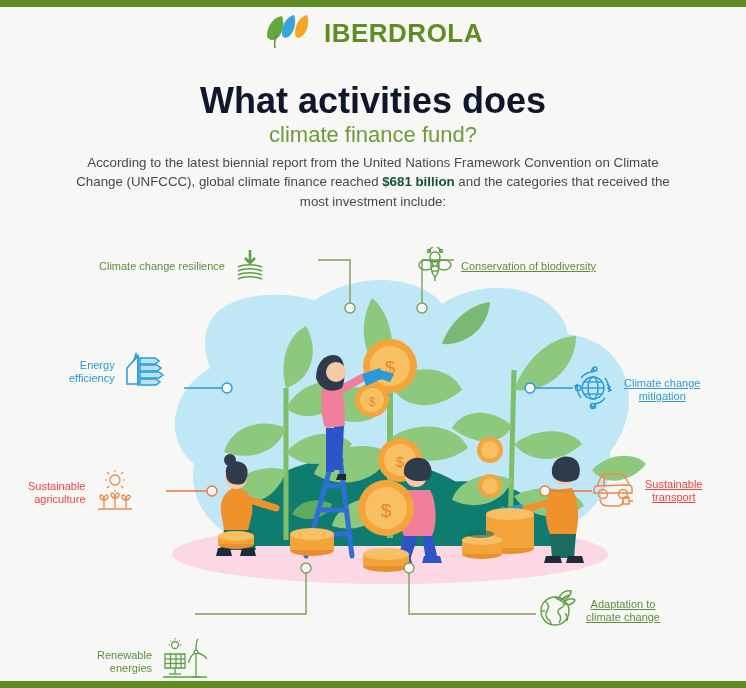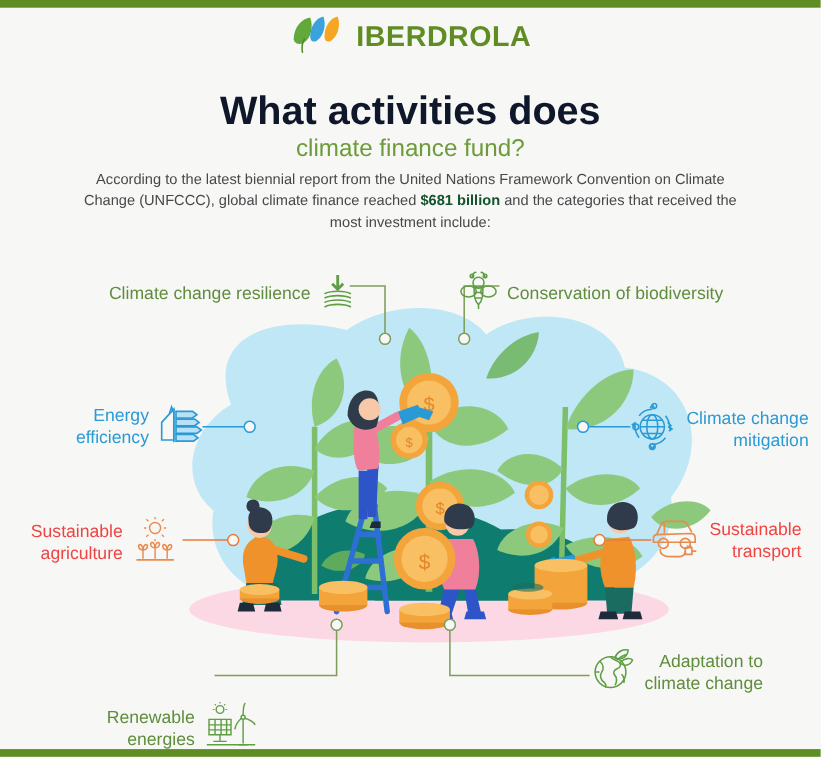--- a/index.html
+++ b/index.html
@@ -25,27 +25,27 @@
   .intro{position:absolute;top:153px;left:63px;width:620px;text-align:center;
          font-size:13.3px;line-height:1.45;color:#46484a;}
   .intro b{font-weight:bold;color:#14532d;}
 
   
   .stage{position:absolute;top:228px;left:0;width:746px;height:420px;}
   .illus{position:absolute;left:90px;top:10px;width:580px;height:360px;}
 
   
   .lbl{position:absolute;display:flex;align-items:center;gap:9px;}
-  .lbl .txt{font-size:16px;line-height:1.22;white-space:nowrap;}
+  .lbl .txt{font-size:11px;line-height:1.22;white-space:nowrap;}
   .lbl .ico{flex:0 0 auto;display:block;}
   .green .txt{color:#5f8d3d;}
   .blue  .txt{color:#2a9ad6;}
   .orange .txt{color:#ef4444;}
   .ta-r{text-align:right;}
-  .ta-l{text-align:right;}
+  .ta-l{text-align:center;text-decoration:underline;}
 
   .conn{position:absolute;}
 </style>
 </head>
 <body>
 
 <div class="bar-top"></div>
 
 <div class="logo">
   <span class="ico">
@@ -271,21 +271,21 @@
         <ellipse cx="26" cy="19" rx="7" ry="5"></ellipse>
         <path d="M13 15 C13 22,13 27,17 31 C21 27,21 22,21 15Z"></path>
         <path d="M13 20 L21 20"></path>
           <path d="M14 25 L20 25"></path>
         <path d="M17 31 L17 35"></path>
       </svg>
     </span>
     <span class="txt ta-l">Conservation of biodiversity</span>
   </div>
 
-  <div class="lbl blue" style="left:69px;top:138px;">
+  <div class="lbl blue" style="left:69px;top:122px;">
     <span class="txt ta-r">
       <span>Energy</span><br>
       <span>efficiency</span>
     </span>
     <span class="ico">
       <svg width="42" height="40" viewBox="0 0 42 40" stroke="#2a9ad6" fill="none" stroke-width="1.5">
         <path d="M3 18 L14 6 L14 34 L3 34Z"></path>
         <path d="M10 10 L12 4 L14 9"></path>
         <path d="M16 8 L31 8 L35 11 L31 14 L16 14Z" fill="#b9e0f5"></path>
         <path d="M16 15 L33 15 L37 18 L33 21 L16 21Z" fill="#b9e0f5"></path>

